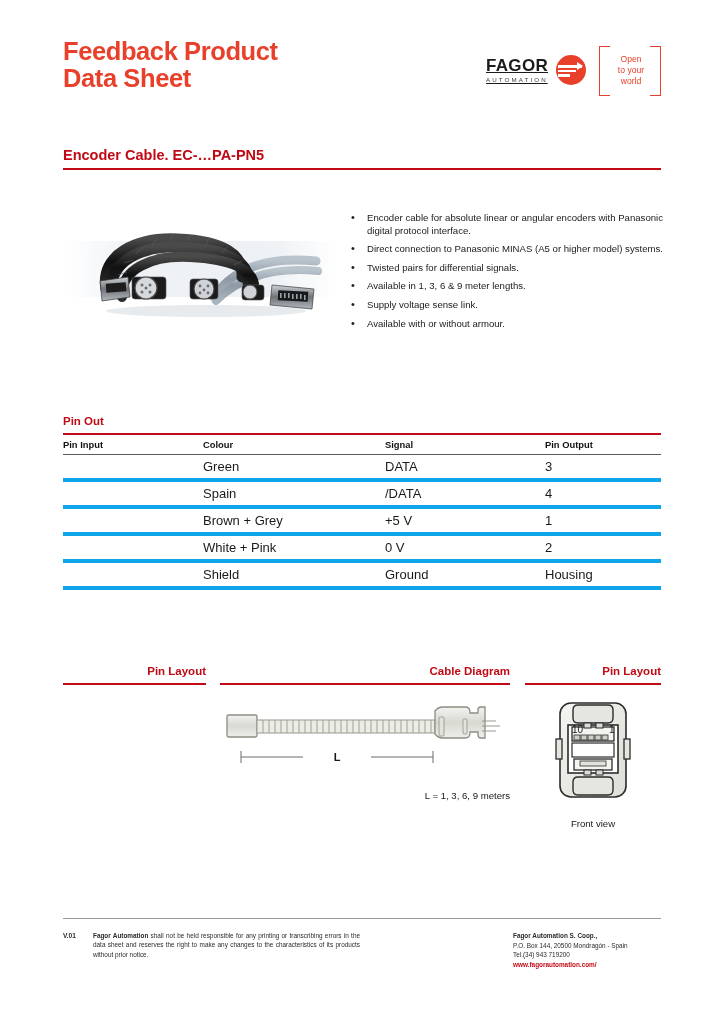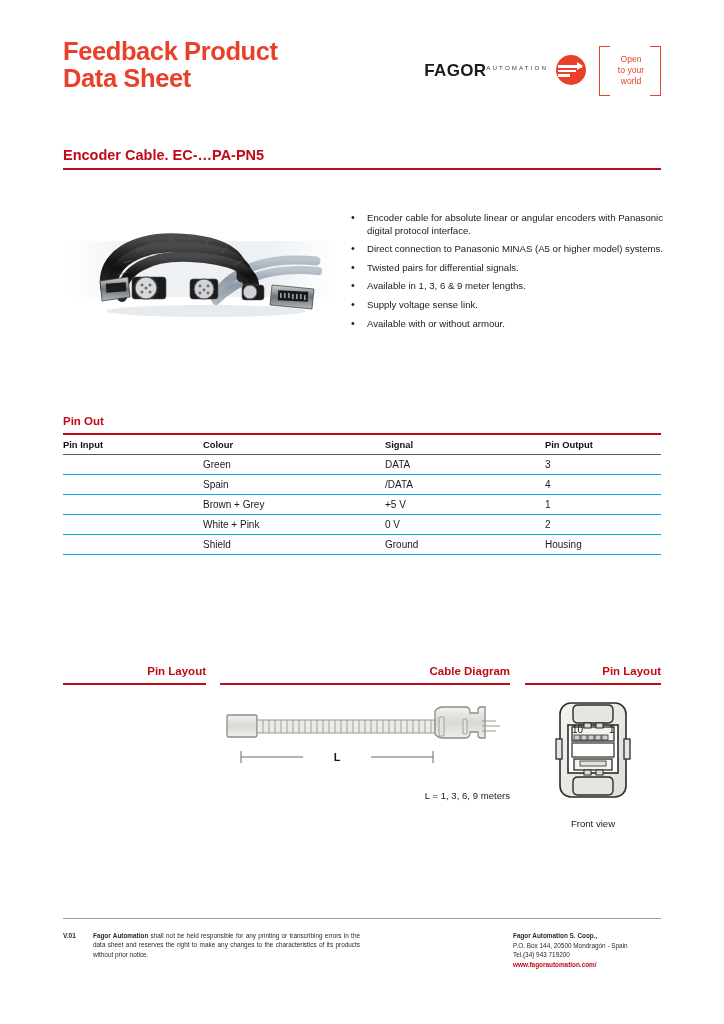--- a/index.html
+++ b/index.html
@@ -46,23 +46,25 @@
   .logo-block {
     position: absolute;
     right: 0;
     top: 6px;
     display: flex;
     align-items: center;
     height: 52px;
   }
   .logo-word {
     display: flex;
+    flex-direction: column;
     justify-content: center;
     align-items: flex-start;
     padding-right: 6px;
+    text-decoration: underline;
   }
   .logo-fagor {
     font-size: 17px;
     font-weight: bold;
     color: #1b1b1b;
     letter-spacing: 0.3px;
     line-height: 17px;
   }
   .logo-automation {
     font-size: 6.2px;
@@ -214,24 +216,24 @@
   table.pin-table th {
     text-align: left;
     font-size: 9.4px;
     font-weight: bold;
     padding: 4px 0 4px 0;
     color: #111;
     border-bottom: 1.2px solid #5a5a5a;
   }
   table.pin-table td {
     text-align: left;
-    font-size: 10px;
+    font-size: 13px;
     padding: 4px 0 4px 0;
     color: #1a1a1a;
-    border-bottom: 1px solid #0ea5e9;
+    border-bottom: 4px solid #0ea5e9;
   }
   .col-1 { width: 140px; }
   .col-2 { width: 182px; }
   .col-3 { width: 160px; }
   .col-4 { width: 116px; }
 
   
   .panels {
     position: absolute;
     left: 63px;

